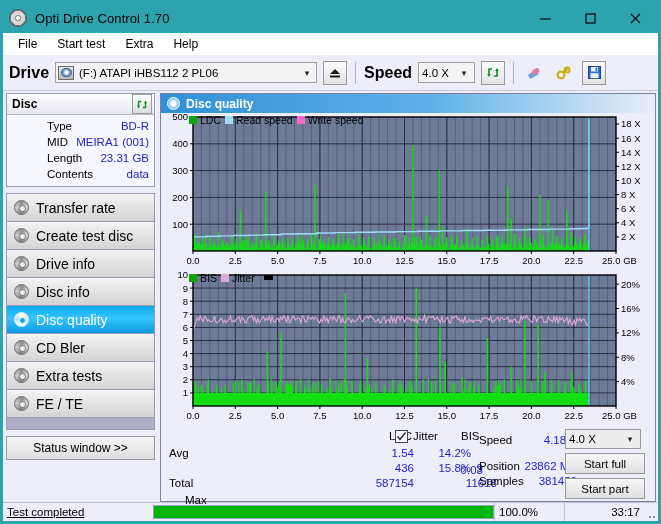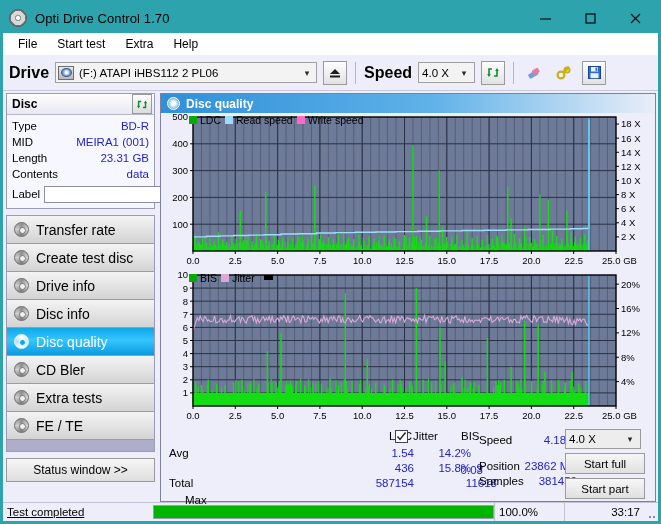--- a/index.html
+++ b/index.html
@@ -120,21 +120,21 @@
     padding: 0 2px 0 5px;
     background: linear-gradient(#fdfdfd, #e8e8f2);
     border-bottom: 1px solid #b6b6cc;
   }
   .disc-head-title { font-size: 12px; font-weight: bold; flex: 1; }
   .disc-rows { padding: 3px 5px 4px 5px; }
   .disc-row {
     display: flex; align-items: center;
     font-size: 11.5px; height: 16px;
   }
-  .disc-row .k { color: #000; flex: 1; }
+  .disc-row .k { color: #000; flex: 1; margin-left: 35px; }
   .disc-row .v { color: #2222cc; }
   .label-row { display: flex; align-items: center; gap: 4px; margin-top: 2px; }
   .label-row .k { font-size: 11.5px; width: 38px; }
   .label-input {
     flex: 1; height: 17px;
     background: #fff; border: 1px solid #8d8da8;
   }
   .cd-btn {
     width: 20px; height: 20px; flex: none;
     background: linear-gradient(#fdfdfd, #dcdcdc);
@@ -384,30 +384,20 @@
             <span class="k">MID</span>
             <span class="v">MEIRA1 (001)</span>
           </div>
           <div class="disc-row">
             <span class="k">Length</span>
             <span class="v">23.31 GB</span>
           </div>
           <div class="disc-row">
             <span class="k">Contents</span>
             <span class="v">data</span>
-          </div>
-          <div class="label-row">
-            <span class="k">Label</span>
-            <input class="label-input" type="text" value="" style="">
-            <span class="cd-btn">
-              <svg width="14" height="14" viewBox="0 0 14 14">
-                <circle cx="7" cy="7" r="6" fill="#e5de67" stroke="#8d8a30"></circle>
-                <circle cx="7" cy="7" r="2" fill="#f7f5d8" stroke="#8d8a30"></circle>
-              </svg>
-            </span>
           </div>
         </div>
       </div>
 
       <div class="navlist">
         <div class="nav-btn">
           <span class="nav-ic"></span>
           <span>Transfer rate</span>
         </div>
         <div class="nav-btn">

